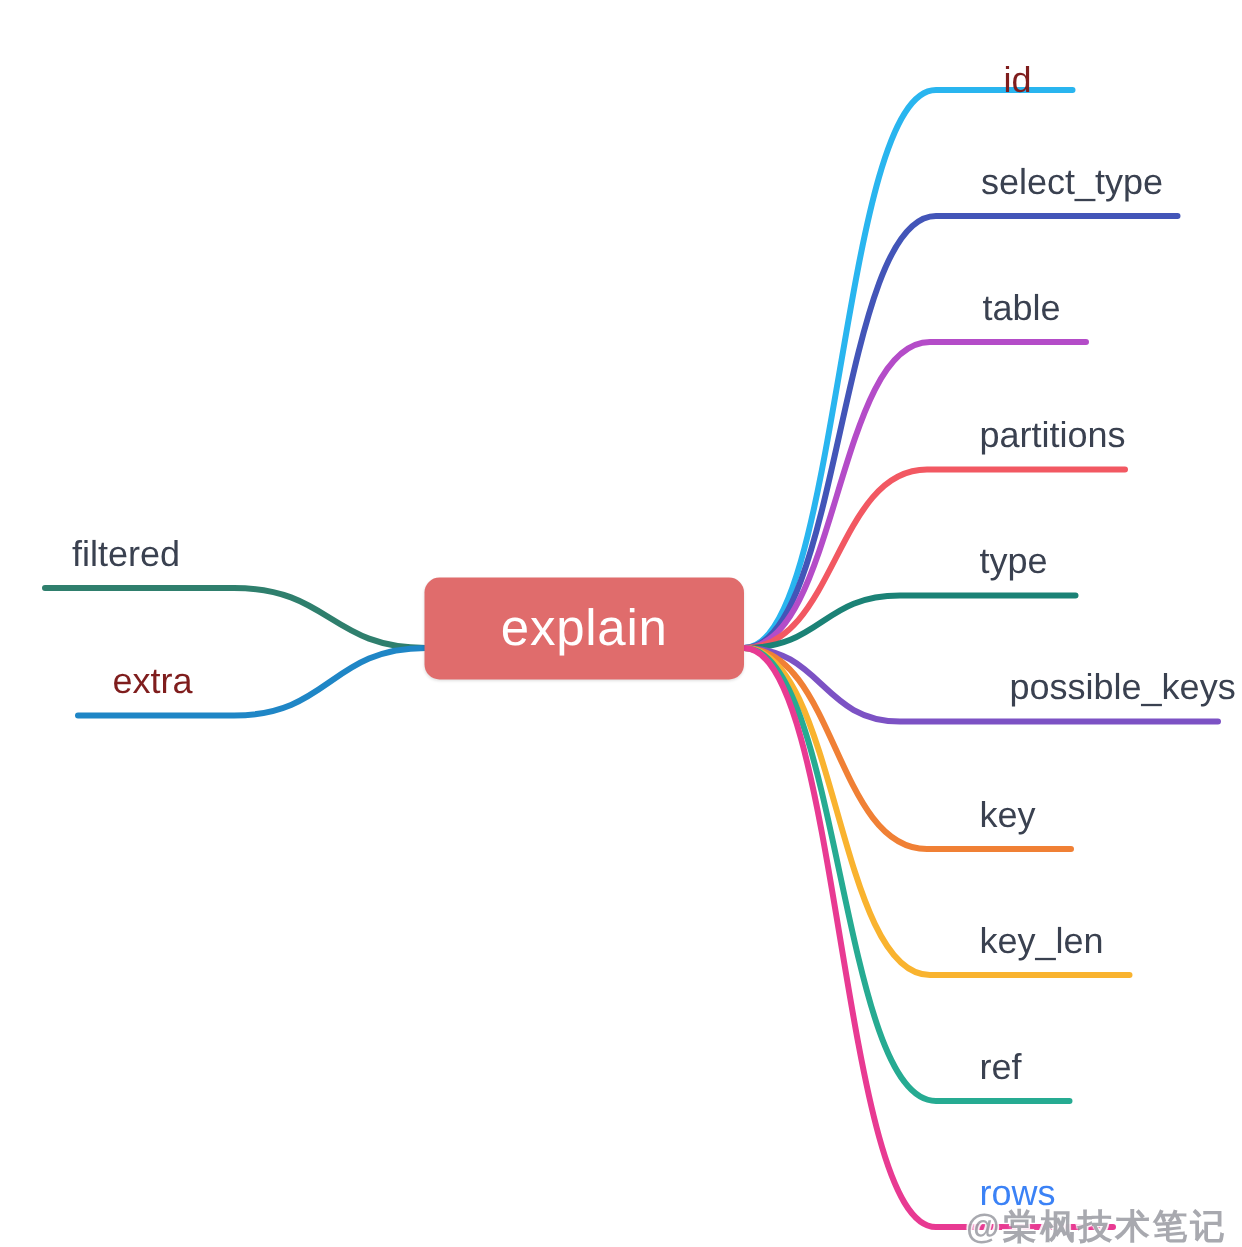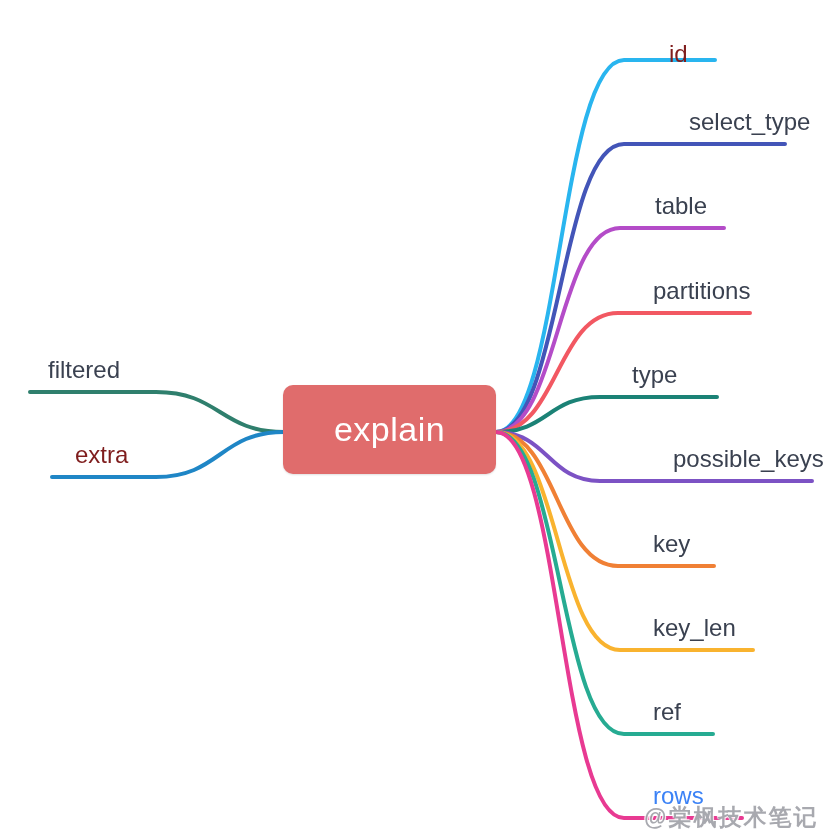--- a/index.html
+++ b/index.html
@@ -66,29 +66,29 @@
       <path d="M 496 432 C 548 432, 548 397, 600 397 L 717 397" fill="none" stroke="#1b8276" stroke-width="4" stroke-linecap="round"></path>
       <path d="M 496 432 C 548 432, 548 481, 600 481 L 812 481" fill="none" stroke="#7c52c4" stroke-width="4" stroke-linecap="round"></path>
       <path d="M 496 432 C 557 432, 557 566, 618 566 L 714 566" fill="none" stroke="#f08035" stroke-width="4" stroke-linecap="round"></path>
       <path d="M 496 432 C 558 432, 558 650, 620 650 L 753 650" fill="none" stroke="#f9b32f" stroke-width="4" stroke-linecap="round"></path>
       <path d="M 496 432 C 560 432, 560 734, 624 734 L 713 734" fill="none" stroke="#26ab92" stroke-width="4" stroke-linecap="round"></path>
       <path d="M 496 432 C 560 432, 560 818, 624 818 L 742 818" fill="none" stroke="#e83a92" stroke-width="4" stroke-linecap="round"></path>
       <path d="M 284 432 C 220 432, 220 392, 156 392 L 30 392" fill="none" stroke="#2f7f6d" stroke-width="4" stroke-linecap="round"></path>
       <path d="M 284 432 C 220 432, 220 477, 156 477 L 52 477" fill="none" stroke="#1f86c6" stroke-width="4" stroke-linecap="round"></path>
     </svg>
 
-  <div class="root-node" style="left: 283px; top: 385px; width: 213px; height: 89px; background: rgb(224, 108, 108); color: rgb(255, 255, 255);">
+  <div class="root-node" style="left: 283px; top: 385px; width: 213px; height: 68px; background: rgb(224, 108, 108); color: rgb(255, 255, 255);">
     <span class="root-label">explain</span>
   </div>
 
   <div class="branch-label" style="left: 669px; top: 52px; color: #7f1d1d; margin-top: 16px;">id</div>
-  <div class="branch-label" style="left: 689px; top: 136px; color: rgb(58, 65, 80);">select_type</div>
+  <div class="branch-label" style="left: 654px; top: 136px; color: rgb(58, 65, 80);">select_type</div>
   <div class="branch-label" style="left: 655px; top: 220px; color: rgb(58, 65, 80);">table</div>
   <div class="branch-label" style="left: 653px; top: 305px; color: rgb(58, 65, 80);">partitions</div>
-  <div class="branch-label" style="left: 632px; top: 389px; color: rgb(58, 65, 80);">type</div>
+  <div class="branch-label" style="left: 653px; top: 389px; color: rgb(58, 65, 80);">type</div>
   <div class="branch-label" style="left: 673px; top: 473px; color: rgb(58, 65, 80);">possible_keys</div>
   <div class="branch-label" style="left: 653px; top: 558px; color: rgb(58, 65, 80);">key</div>
   <div class="branch-label" style="left: 653px; top: 642px; color: rgb(58, 65, 80);">key_len</div>
   <div class="branch-label" style="left: 653px; top: 726px; color: rgb(58, 65, 80);">ref</div>
   <div class="branch-label" style="left: 653px; top: 810px; color: #3b82f6;">rows</div>
 
   <div class="branch-label" style="left: 48px; top: 384px; color: rgb(58, 65, 80);">filtered</div>
   <div class="branch-label" style="left: 75px; top: 469px; color: #7f1d1d;">extra</div>
 
   <div class="watermark" style="left: 644px; top: 777px; color: rgba(110, 112, 122, 0.6);">@棠枫技术笔记</div>

